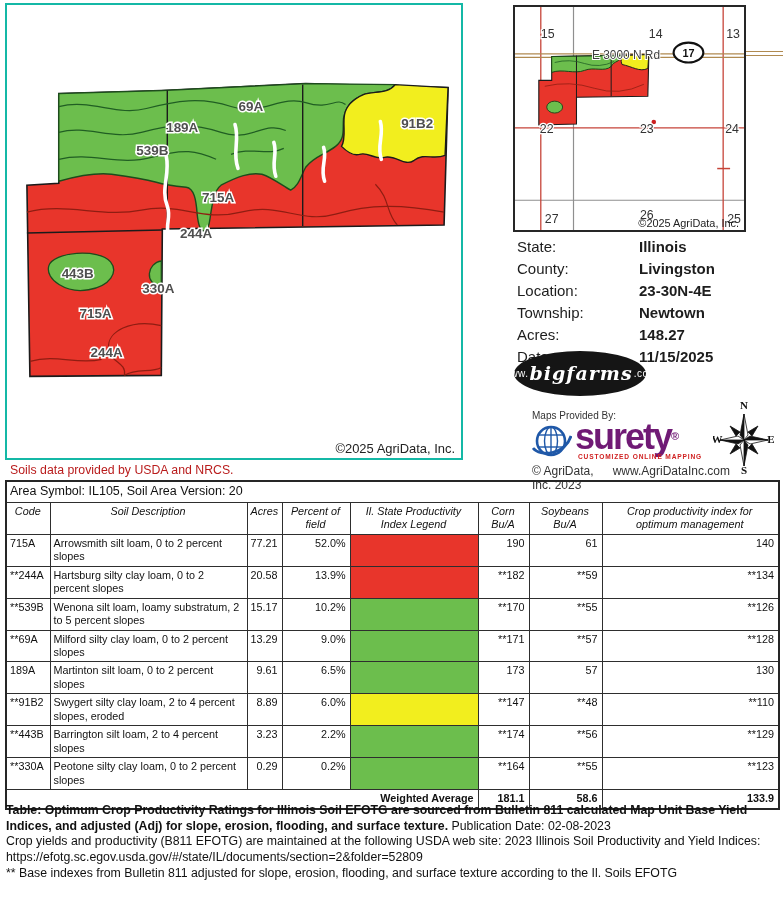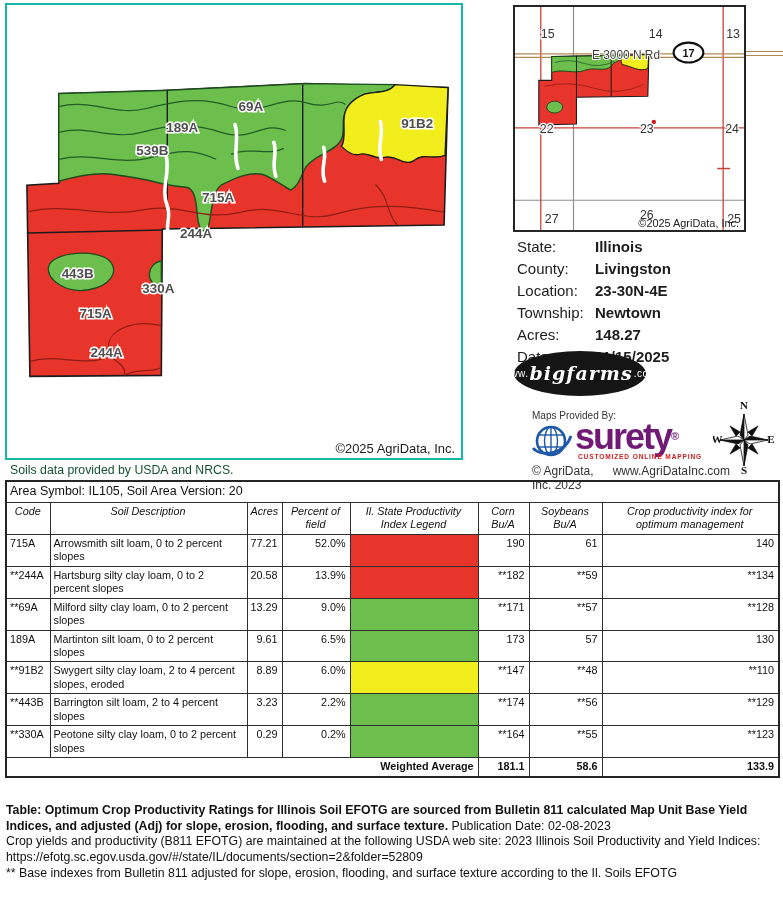--- a/index.html
+++ b/index.html
@@ -11,21 +11,21 @@
   .map-box svg{position:absolute;left:0;top:0;}
 
   
   .inset-box{position:absolute;left:513px;top:5px;width:229px;height:223px;border:2px solid #262626;background:#fff;}
   .inset-box svg{position:absolute;left:0;top:0;}
   .road-ext{position:absolute;left:746px;top:51px;width:37px;height:2.6px;
             border-top:1.3px solid #b08a50;border-bottom:1.3px solid #b08a50;}
 
   
   .info{position:absolute;left:517px;top:236px;font-size:15px;line-height:22px;}
-  .info-row{display:flex;}
+  .info-row{display:flex;gap:44px;}
   .info-label{width:78px;}
   .info-value{font-weight:bold;}
 
   
   .bigfarms{position:absolute;left:514px;top:351px;width:132px;height:45px;background:#151515;
             border-radius:50%;color:#fff;display:flex;align-items:center;justify-content:center;}
   .bf-small{font-size:10px;letter-spacing:.5px;}
   .bf-name{font-family:"DejaVu Serif",serif;font-style:italic;font-weight:bold;font-size:19px;letter-spacing:1px;margin:0 1px 2px 1px;}
 
   
@@ -34,21 +34,21 @@
   .surety-row{display:flex;align-items:flex-start;}
   .wordmark-wrap{margin-left:3px;}
   .wordmark{font-size:36px;font-weight:bold;color:#701a75;line-height:.82;letter-spacing:-2px;}
   .wordmark sup{font-size:11px;letter-spacing:0;vertical-align:9px;}
   .tagline{font-size:6.6px;font-weight:bold;color:#d02020;letter-spacing:.85px;margin:1px 0 0 3px;}
   .surety-foot{display:flex;justify-content:space-between;font-size:12px;color:#333;margin-top:4px;width:198px;}
 
   
   .compass{position:absolute;left:713px;top:400px;}
 
-  .soils-note{position:absolute;left:10px;top:463px;font-size:12.3px;color:#14532d;}
+  .soils-note{position:absolute;left:10px;top:463px;font-size:12.3px;color:#b91c1c;}
 
   
   table.soil{position:absolute;left:5px;top:480px;width:773px;border-collapse:collapse;
              table-layout:fixed;font-size:10.8px;color:#111;border:2px solid #262626;}
   table.soil td,table.soil th{border:1px solid #2e2e2e;padding:2px 4px 2px 3px;vertical-align:top;
              overflow:hidden;line-height:1.25;}
   table.soil th{text-align:center;font-weight:normal;font-style:italic;}
   .area-header td{font-size:12.5px;padding:2px 6px;}
   td.num{text-align:right;}
   tr.avg td{font-weight:bold;}
@@ -293,20 +293,30 @@
       <td>**244A</td>
       <td>Hartsburg silty clay loam, 0 to 2 percent slopes</td>
       <td class="num">20.58</td>
       <td class="num">13.9%</td>
       <td style="background-color: rgb(232, 53, 43);"></td>
       <td class="num">**182</td>
       <td class="num">**59</td>
       <td class="num">**134</td>
     </tr>
     <tr>
+      <td>**539B</td>
+      <td>Wenona silt loam, loamy substratum, 2 to 5 percent slopes</td>
+      <td class="num">15.17</td>
+      <td class="num">10.2%</td>
+      <td style="background-color: rgb(108, 190, 77);"></td>
+      <td class="num">**170</td>
+      <td class="num">**55</td>
+      <td class="num">**126</td>
+    </tr>
+    <tr>
       <td>**69A</td>
       <td>Milford silty clay loam, 0 to 2 percent slopes</td>
       <td class="num">13.29</td>
       <td class="num">9.0%</td>
       <td style="background-color: rgb(108, 190, 77);"></td>
       <td class="num">**171</td>
       <td class="num">**57</td>
       <td class="num">**128</td>
     </tr>
     <tr>

